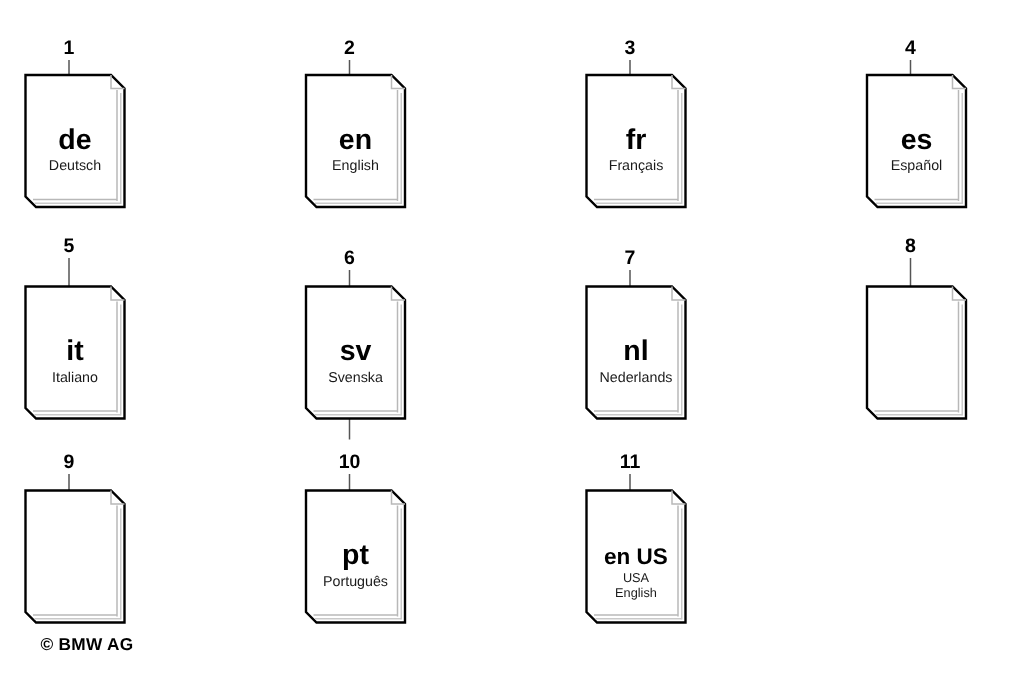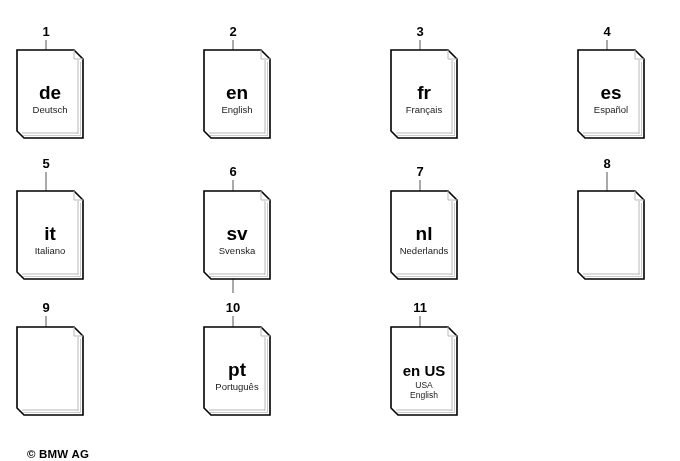--- a/index.html
+++ b/index.html
@@ -74,21 +74,21 @@
     fill: #1a1a1a;
     text-anchor: middle;
   }
   .name-text.tiny {
     font-size: 8.5px;
   }
 
   .copyright {
     position: absolute;
     left: 27px;
-    top: 448px;
+    top: 424px;
     font-family: "Liberation Sans", sans-serif;
     font-weight: bold;
     font-size: 11.5px;
     letter-spacing: 0.2px;
     color: #000000;
     white-space: nowrap;
   }
 </style>
 </head>
 <body>

